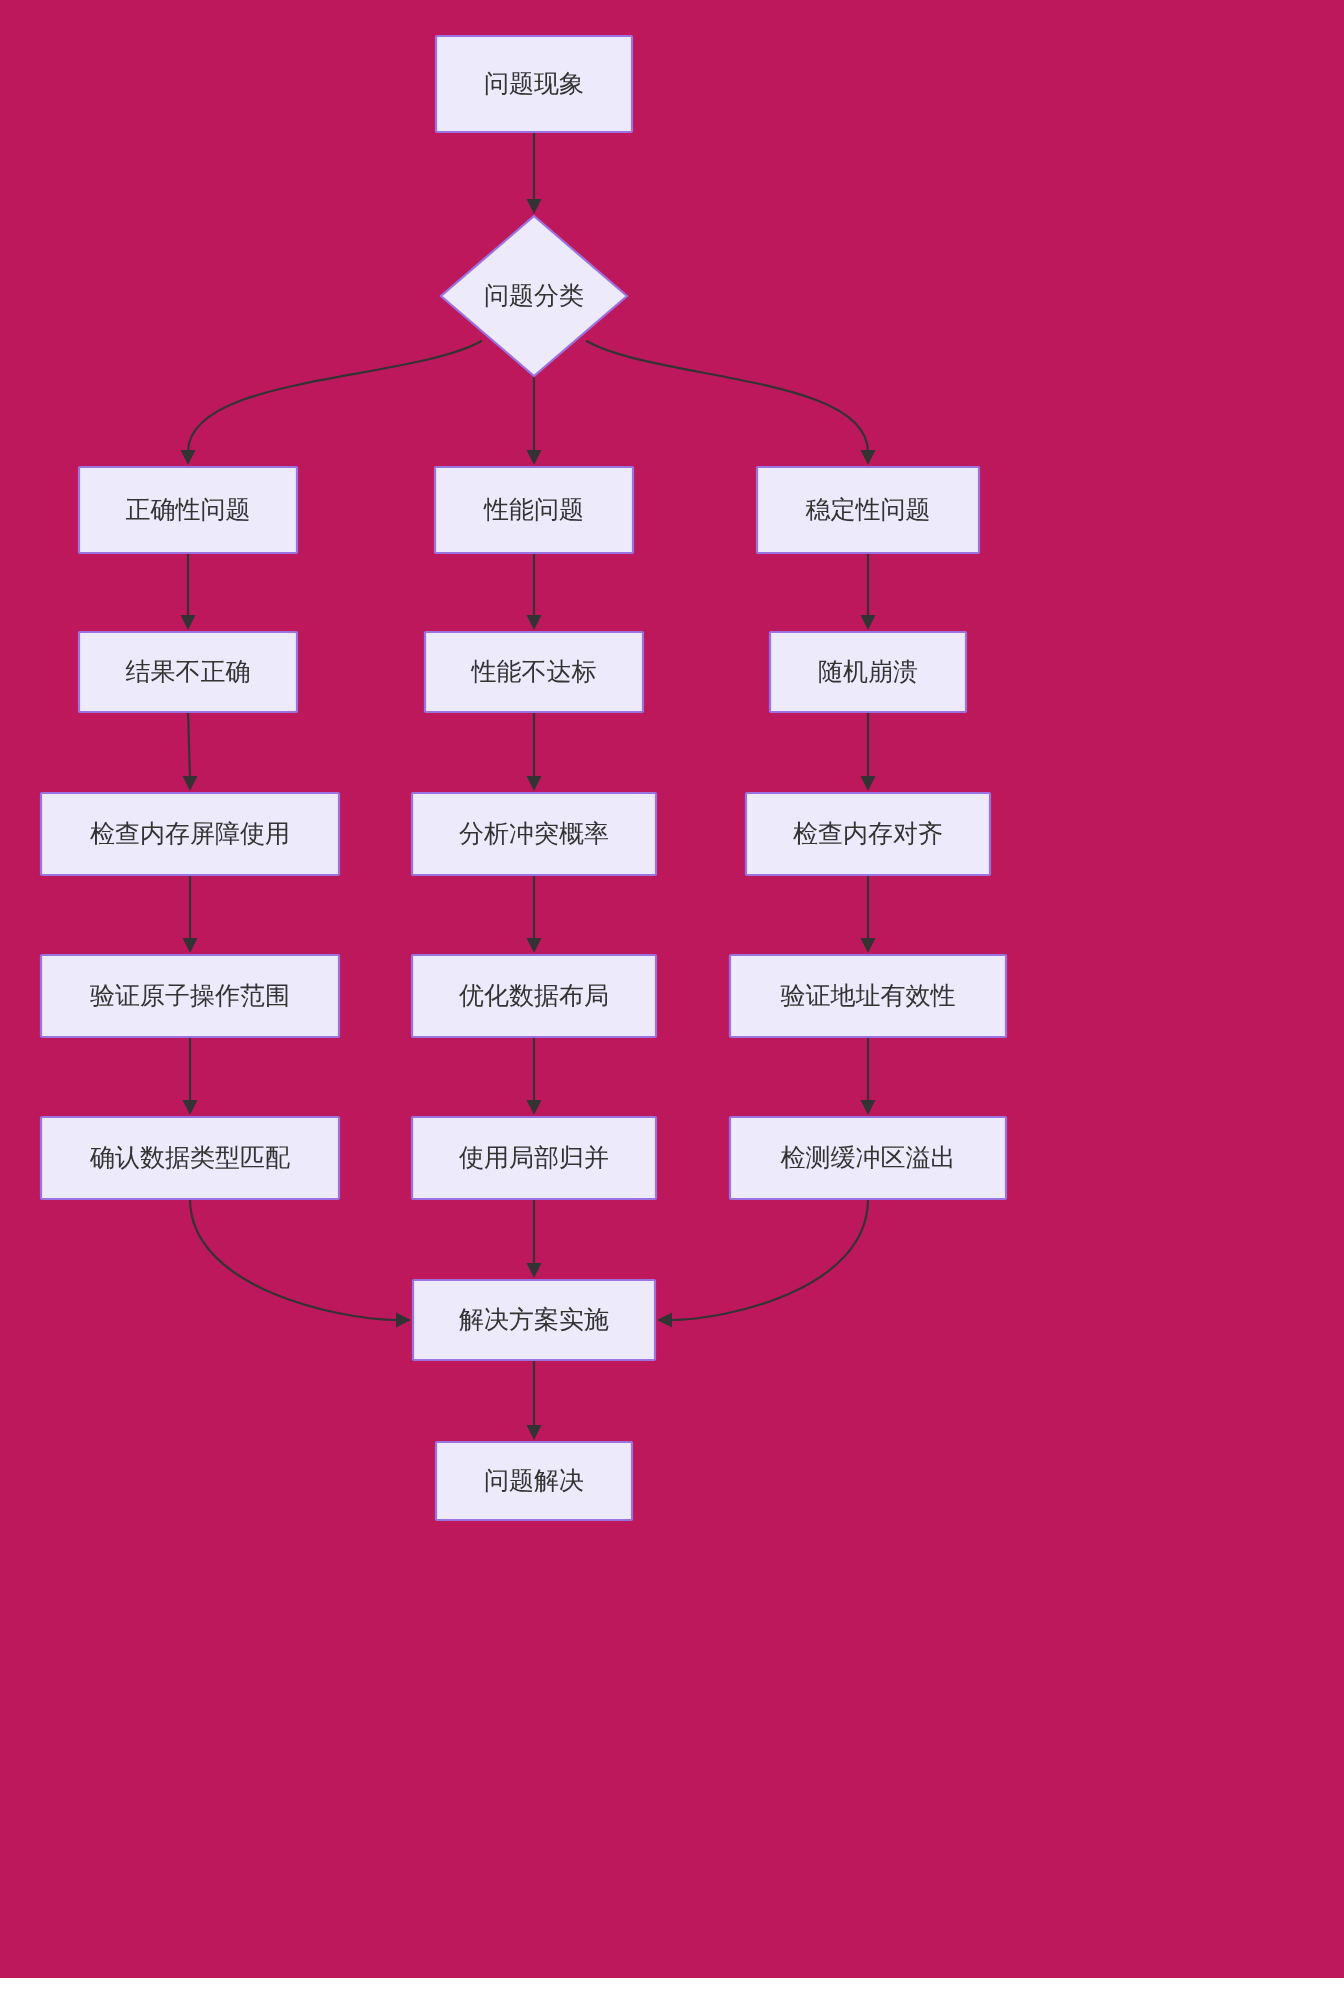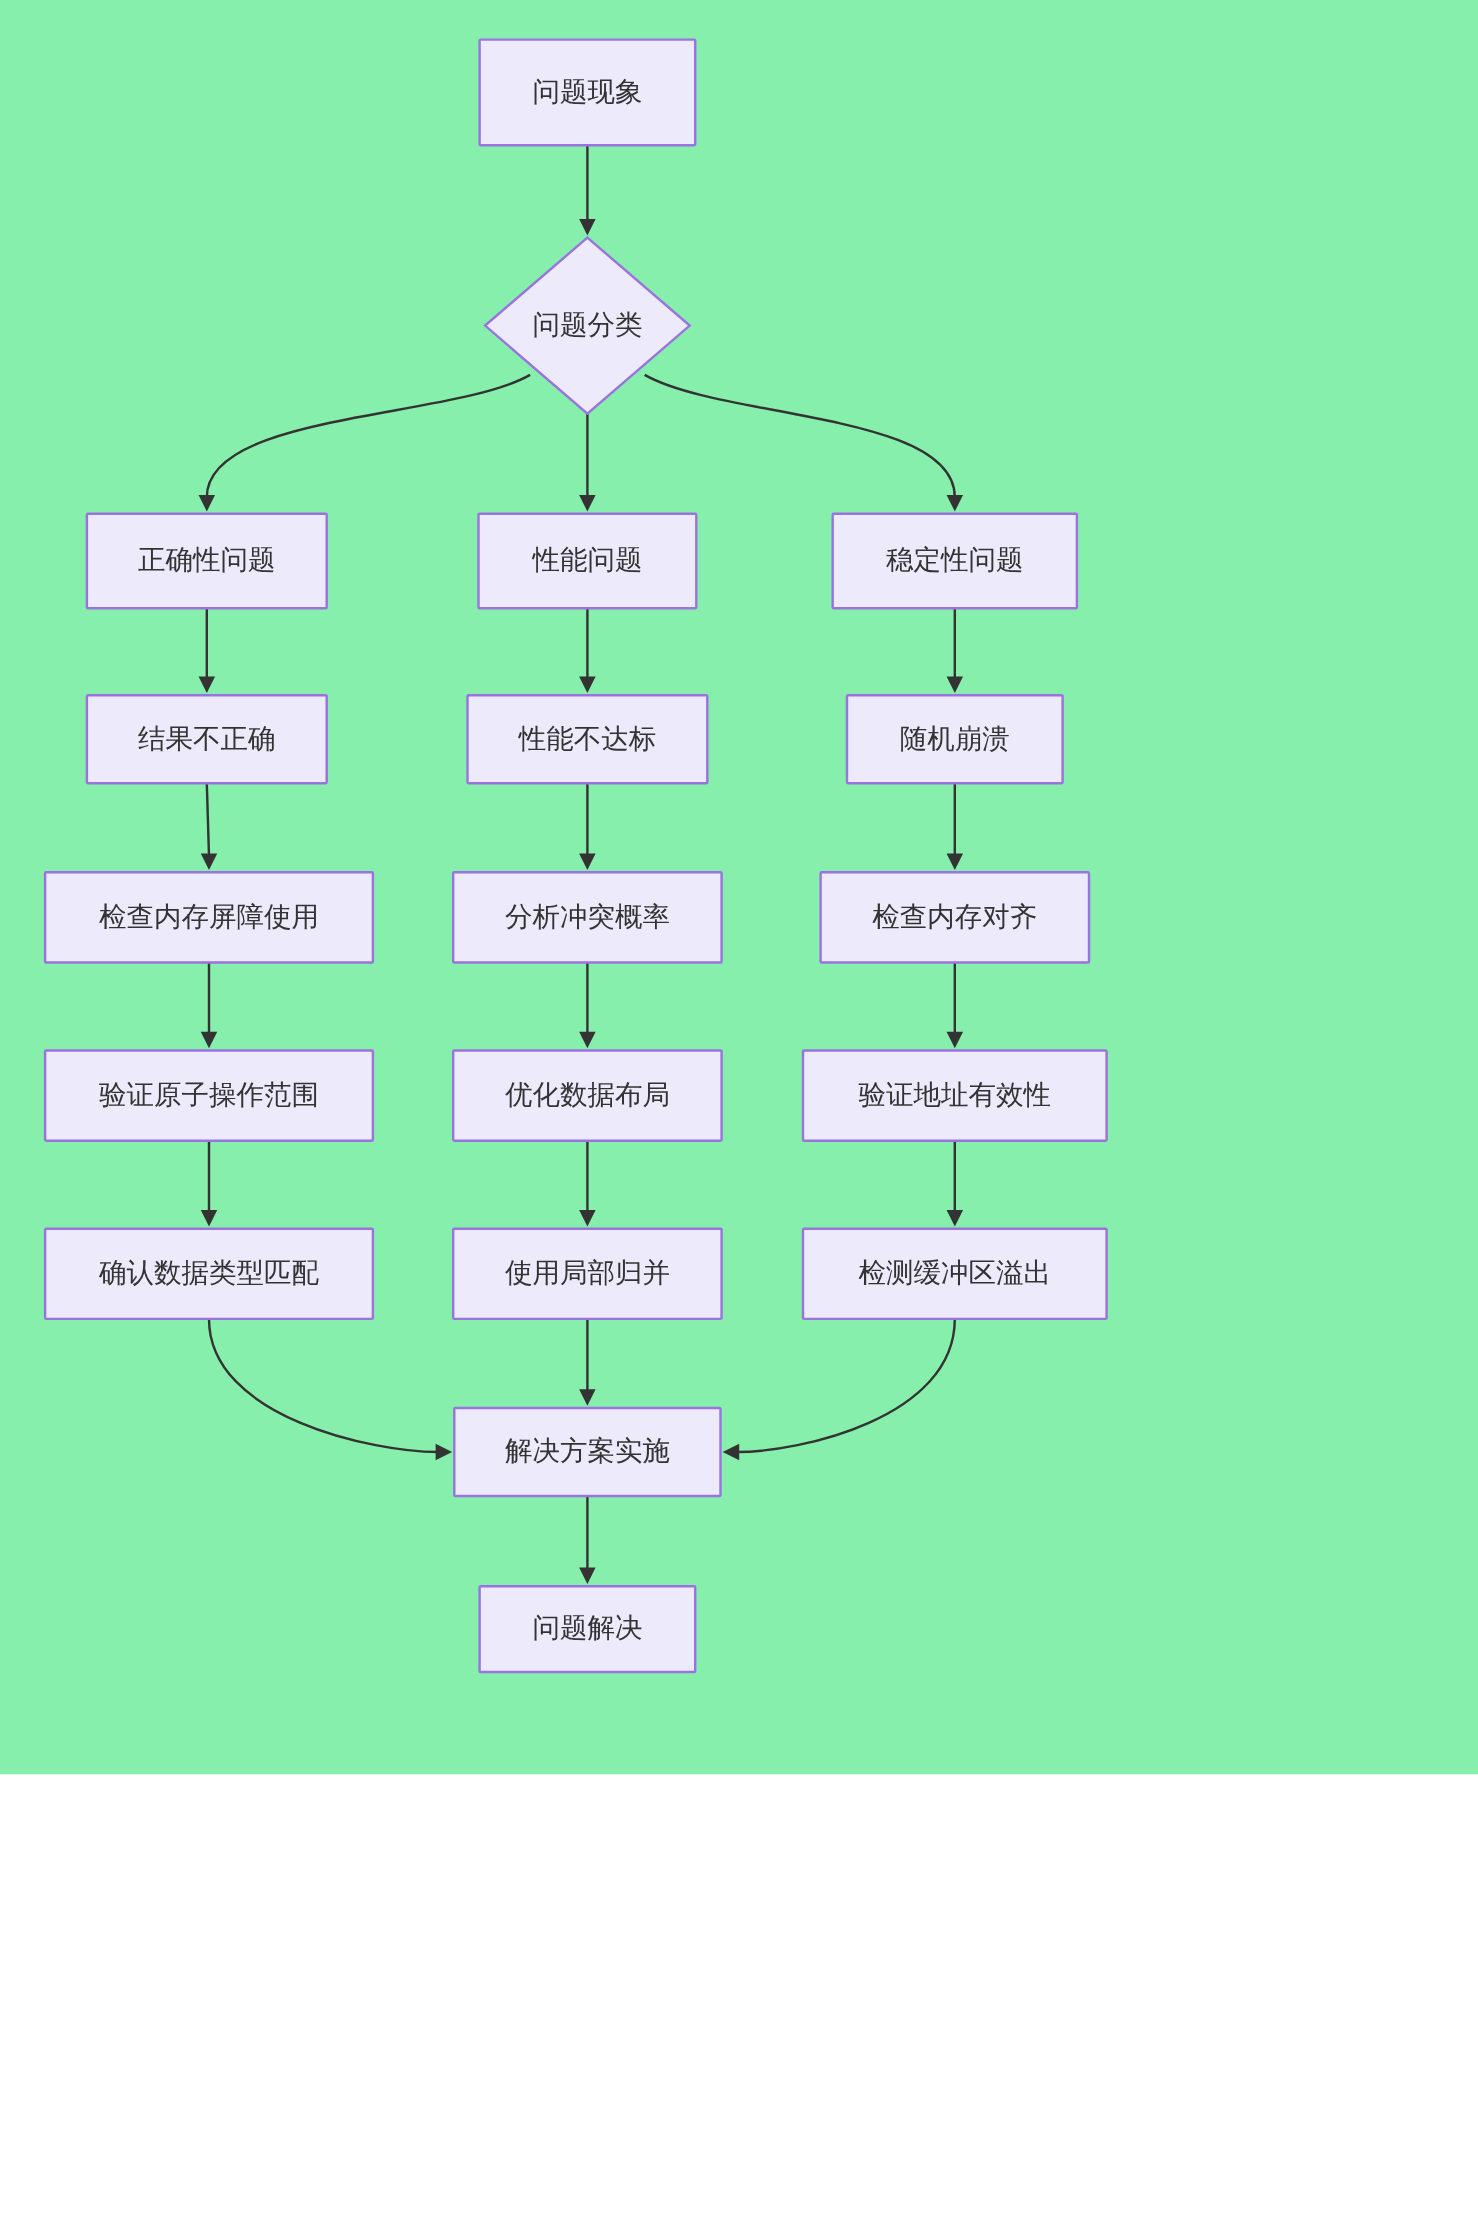--- a/index.html
+++ b/index.html
@@ -9,22 +9,22 @@
   }
   body {
     width: 1344px;
     height: 2012px;
     font-family: "Liberation Sans", "DejaVu Sans", sans-serif;
     overflow: hidden;
   }
   #flowchart-root {
     position: relative;
     width: 1344px;
-    height: 1613px;
-    background: #86efac;
+    height: 1978px;
+    background: #be185d;
   }
   svg.flow {
     position: absolute;
     top: 0;
     left: 0;
     width: 1344px;
     height: 2012px;
     display: block;
   }
   .node-rect {

